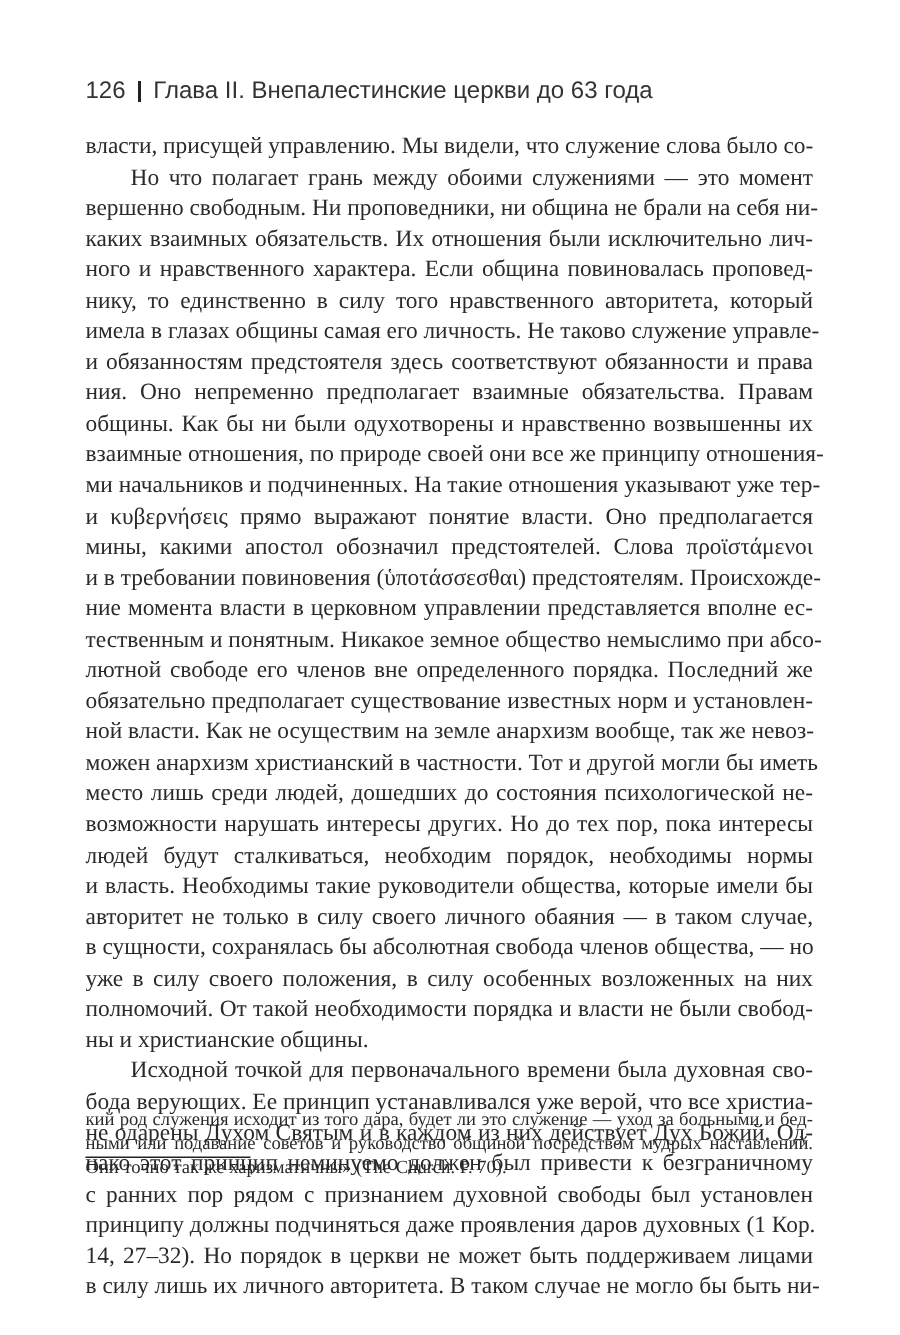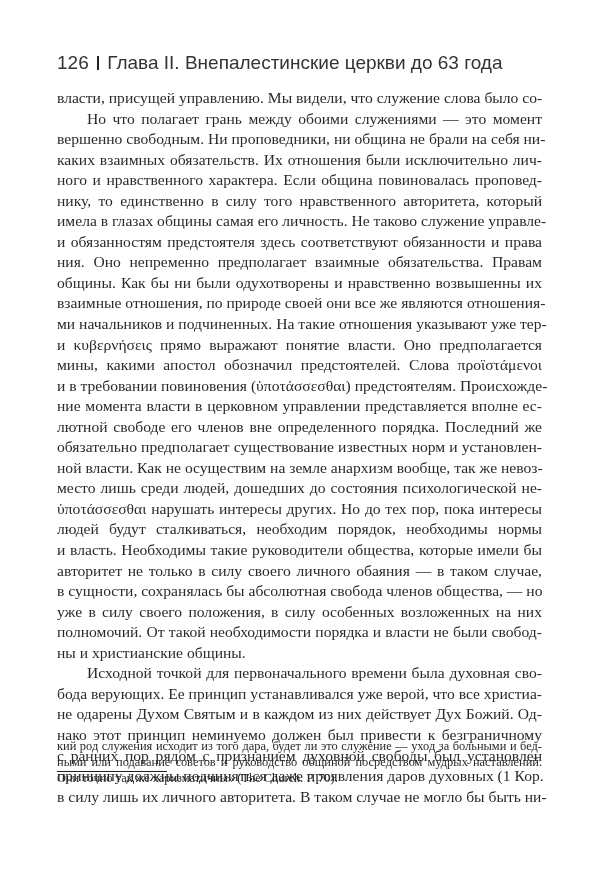--- a/index.html
+++ b/index.html
@@ -1,19 +1,19 @@
 <!DOCTYPE html>
 <html><head>
 <meta charset="utf-8">
 <style>
   html, body { margin: 0; padding: 0; background: #ffffff; }
   body { width: 600px; height: 890px; position: relative; overflow: hidden; color: #2a2a2a; }
   .header {
     position: absolute; left: 57px; top: 52px;
-    font-family: "Liberation Sans", sans-serif; font-size: 19px; color: #333;
+    font-family: "Liberation Sans", sans-serif; font-size: 16px; color: #333;
     display: flex; align-items: center; white-space: nowrap;
   }
   .header .pnum { margin-right: 8px; }
   .header .bar { display: inline-block; width: 2.5px; height: 14px; background: #222; margin-right: 8px; }
   .body {
     position: absolute; left: 57px; top: 88px; width: 485px;
     font-family: "Liberation Serif", serif; font-size: 15.6px; line-height: 20.55px;
     color: #2a2a2a;
   }
   .line { display: block; text-align: justify; text-align-last: justify; white-space: nowrap; height: 20.55px; }
@@ -39,44 +39,47 @@
   <span class="line">власти, присущей управлению. Мы видели, что служение слова было со-</span>
   <span class="line indent">Но что полагает грань между обоими служениями — это момент</span>
   <span class="line">вершенно свободным. Ни проповедники, ни община не брали на себя ни-</span>
   <span class="line">каких взаимных обязательств. Их отношения были исключительно лич-</span>
   <span class="line">ного и нравственного характера. Если община повиновалась проповед-</span>
   <span class="line">нику, то единственно в силу того нравственного авторитета, который</span>
   <span class="line">имела в глазах общины самая его личность. Не таково служение управле-</span>
   <span class="line">и обязанностям предстоятеля здесь соответствуют обязанности и права</span>
   <span class="line">ния. Оно непременно предполагает взаимные обязательства. Правам</span>
   <span class="line">общины. Как бы ни были одухотворены и нравственно возвышенны их</span>
-  <span class="line">взаимные отношения, по природе своей они все же являются отношения-</span>
+  <span class="line">взаимные отношения, по природе своей они все же принципу отношения-</span>
   <span class="line">ми начальников и подчиненных. На такие отношения указывают уже тер-</span>
   <span class="line">и κυβερνήσεις прямо выражают понятие власти. Оно предполагается</span>
   <span class="line">мины, какими апостол обозначил предстоятелей. Слова προϊστάμενοι</span>
   <span class="line">и в требовании повиновения (ὑποτάσσεσθαι) предстоятелям. Происхожде-</span>
   <span class="line">ние момента власти в церковном управлении представляется вполне ес-</span>
+  <span class="line">тественным и понятным. Никакое земное общество немыслимо при абсо-</span>
   <span class="line">лютной свободе его членов вне определенного порядка. Последний же</span>
   <span class="line">обязательно предполагает существование известных норм и установлен-</span>
   <span class="line">ной власти. Как не осуществим на земле анархизм вообще, так же невоз-</span>
+  <span class="line">можен анархизм христианский в частности. Тот и другой могли бы иметь</span>
   <span class="line">место лишь среди людей, дошедших до состояния психологической не-</span>
-  <span class="line">ὑποτάσσεσθαι нарушать интересы других. Но до тех пор, пока интересы</span>
+  <span class="line">возможности нарушать интересы других. Но до тех пор, пока интересы</span>
   <span class="line">людей будут сталкиваться, необходим порядок, необходимы нормы</span>
   <span class="line">и власть. Необходимы такие руководители общества, которые имели бы</span>
   <span class="line">авторитет не только в силу своего личного обаяния — в таком случае,</span>
   <span class="line">в сущности, сохранялась бы абсолютная свобода членов общества, — но</span>
   <span class="line">уже в силу своего положения, в силу особенных возложенных на них</span>
   <span class="line">полномочий. От такой необходимости порядка и власти не были свобод-</span>
   <span class="line last">ны и христианские общины.</span>
   <span class="line indent">Исходной точкой для первоначального времени была духовная сво-</span>
   <span class="line">бода верующих. Ее принцип устанавливался уже верой, что все христиа-</span>
   <span class="line">не одарены Духом Святым и в каждом из них действует Дух Божий. Од-</span>
   <span class="line">нако этот принцип неминуемо должен был привести к безграничному</span>
   <span class="line">с ранних пор рядом с признанием духовной свободы был установлен</span>
   <span class="line">принципу должны подчиняться даже проявления даров духовных (1 Кор.</span>
+  <span class="line">14, 27–32). Но порядок в церкви не может быть поддерживаем лицами</span>
   <span class="line">в силу лишь их личного авторитета. В таком случае не могло бы быть ни-</span>
 </div>
 
 <div class="footnote-rule"></div>
 
 <div class="footnote">
   <span class="line">кий род служения исходит из того дара, будет ли это служение — уход за больными и бед-</span>
   <span class="line">ными или подавание советов и руководство общиной посредством мудрых наставлений.</span>
   <span class="line last">Они точно так же харизматичны» (The Church. P. 70).</span>
 </div>

